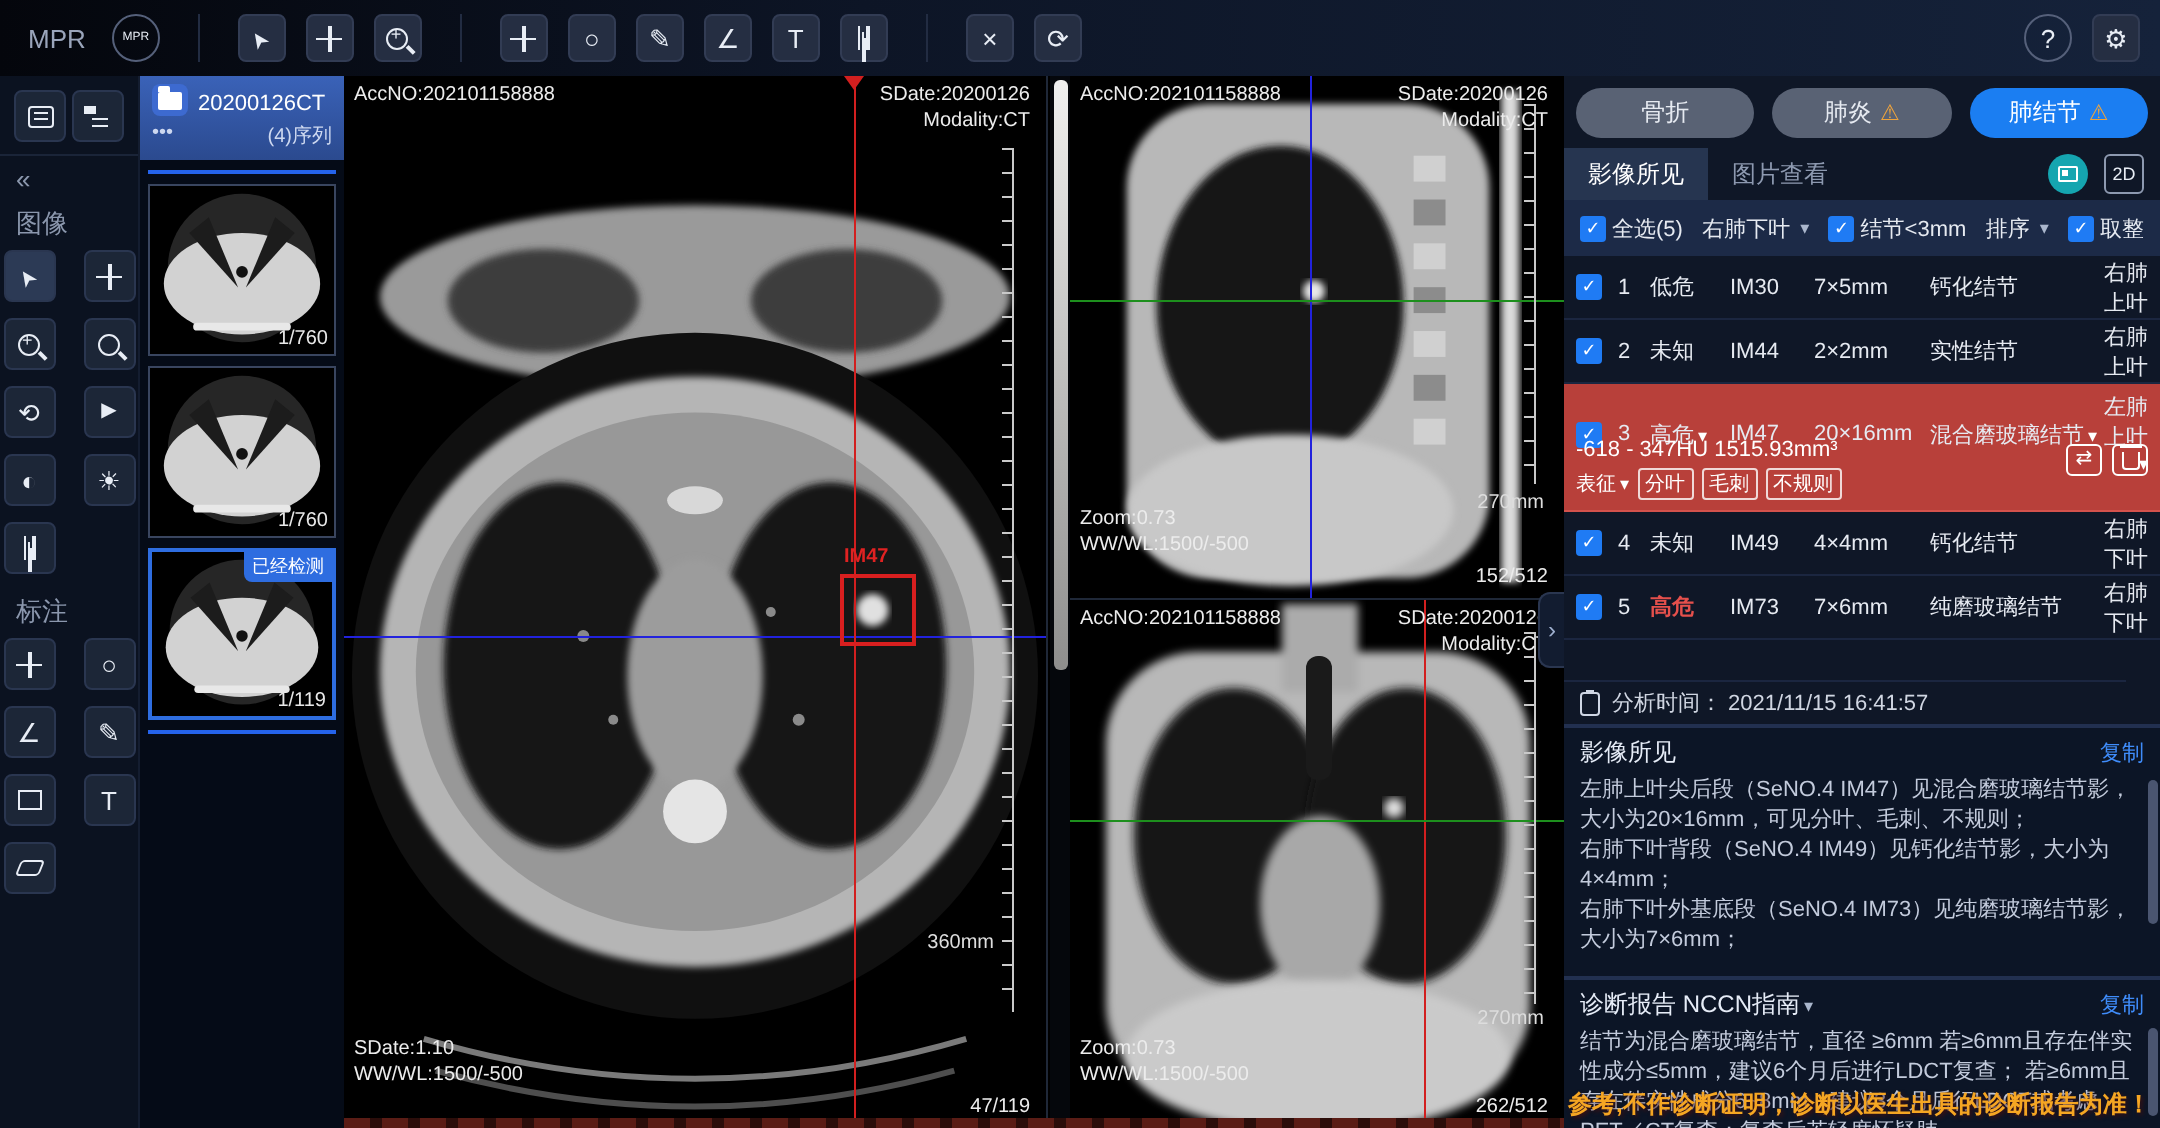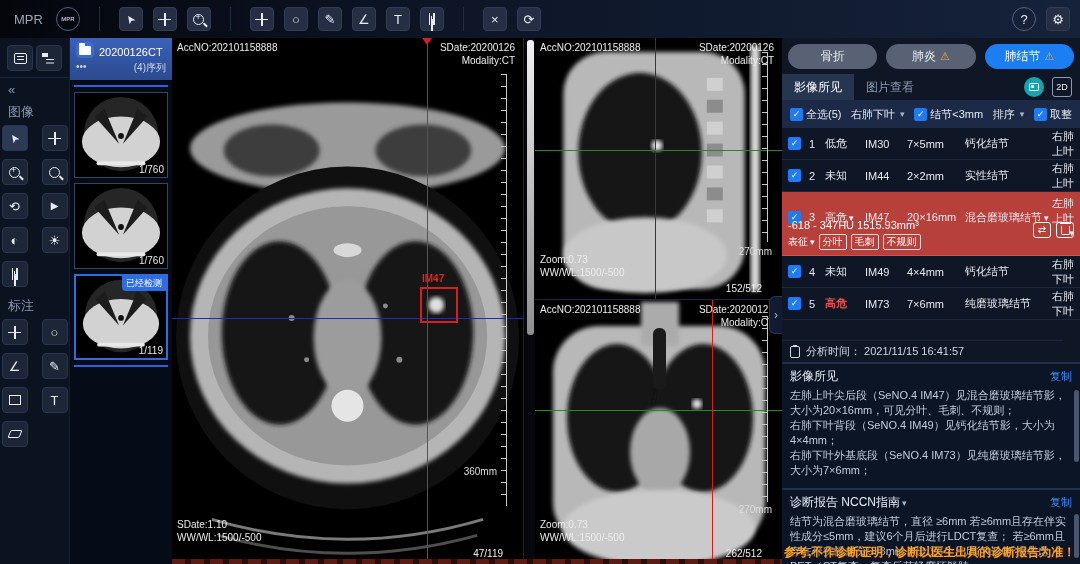--- a/index.html
+++ b/index.html
@@ -74,21 +74,21 @@
   .viewports{position:absolute;top:38px;left:172px;width:610px;bottom:0;background:#000;z-index:10}
   .vp{position:absolute;background:#000;overflow:hidden;cursor:crosshair}
   .vp svg.ct{position:absolute;inset:0;width:100%;height:100%}
   .vp-ax{left:0;top:0;width:352px;height:526px;border-right:1px solid #1f2838}
   .lane{position:absolute;left:353px;top:0;width:10px;height:526px;background:#05070c}
   .lane-thumb{position:absolute;left:1.5px;top:2px;width:7px;height:295px;border-radius:3px;background:linear-gradient(#f0f0f0,#8e8e8e);cursor:grab}
   .vp-sag{left:363px;top:0;width:247px;height:262px;border-bottom:1px solid #1f2838}
   .vp-cor{left:363px;top:262px;width:247px;height:264px}
   .ov{position:absolute;font-size:10px;line-height:13px;color:#ececec;z-index:5;white-space:nowrap}
   .tl{left:5px;top:3px}.tr{right:8px;top:3px;text-align:right}
-  .bl{left:5px;bottom:20px}.br{right:20px;bottom:4px;text-align:right}
+  .bl{left:5px;bottom:20px}.br{right:8px;bottom:4px;text-align:right}
   .vline{position:absolute;top:0;bottom:0;width:1px;z-index:4}
   .hline{position:absolute;left:0;right:0;height:1px;z-index:4}
   .red{background:#d21f1f}.blue{background:#2222dd}.green{background:#1d8f1d}
   .tri-down{position:absolute;width:0;height:0;border-left:5px solid transparent;border-right:5px solid transparent;border-top:7px solid #d21f1f;z-index:5}
   .roi{position:absolute;border:2px solid #d81f1f;z-index:5}
   .roi-label{position:absolute;color:#e02222;font-size:10px;font-weight:bold;z-index:5}
   .ruler{position:absolute;width:6px;border-right:1px solid #c9c9c9;background:repeating-linear-gradient(to bottom,#c9c9c9 0 1px,transparent 1px 12px);z-index:4}
   .ruler-label{position:absolute;color:#ddd;font-size:10px;z-index:4}
   .expander{position:absolute;right:0;top:258px;width:13px;height:38px;background:#121c30;border:1px solid #2a3650;border-right:none;border-radius:6px 0 0 6px;color:#9fb0cf;display:flex;align-items:center;justify-content:center;font-size:12px;cursor:pointer;z-index:6}
   .bottom-strip{position:absolute;left:0;bottom:0;width:610px;height:5px;background:repeating-linear-gradient(90deg,#5a1c15 0 13px,#2b0d0a 13px 19px);z-index:6}

